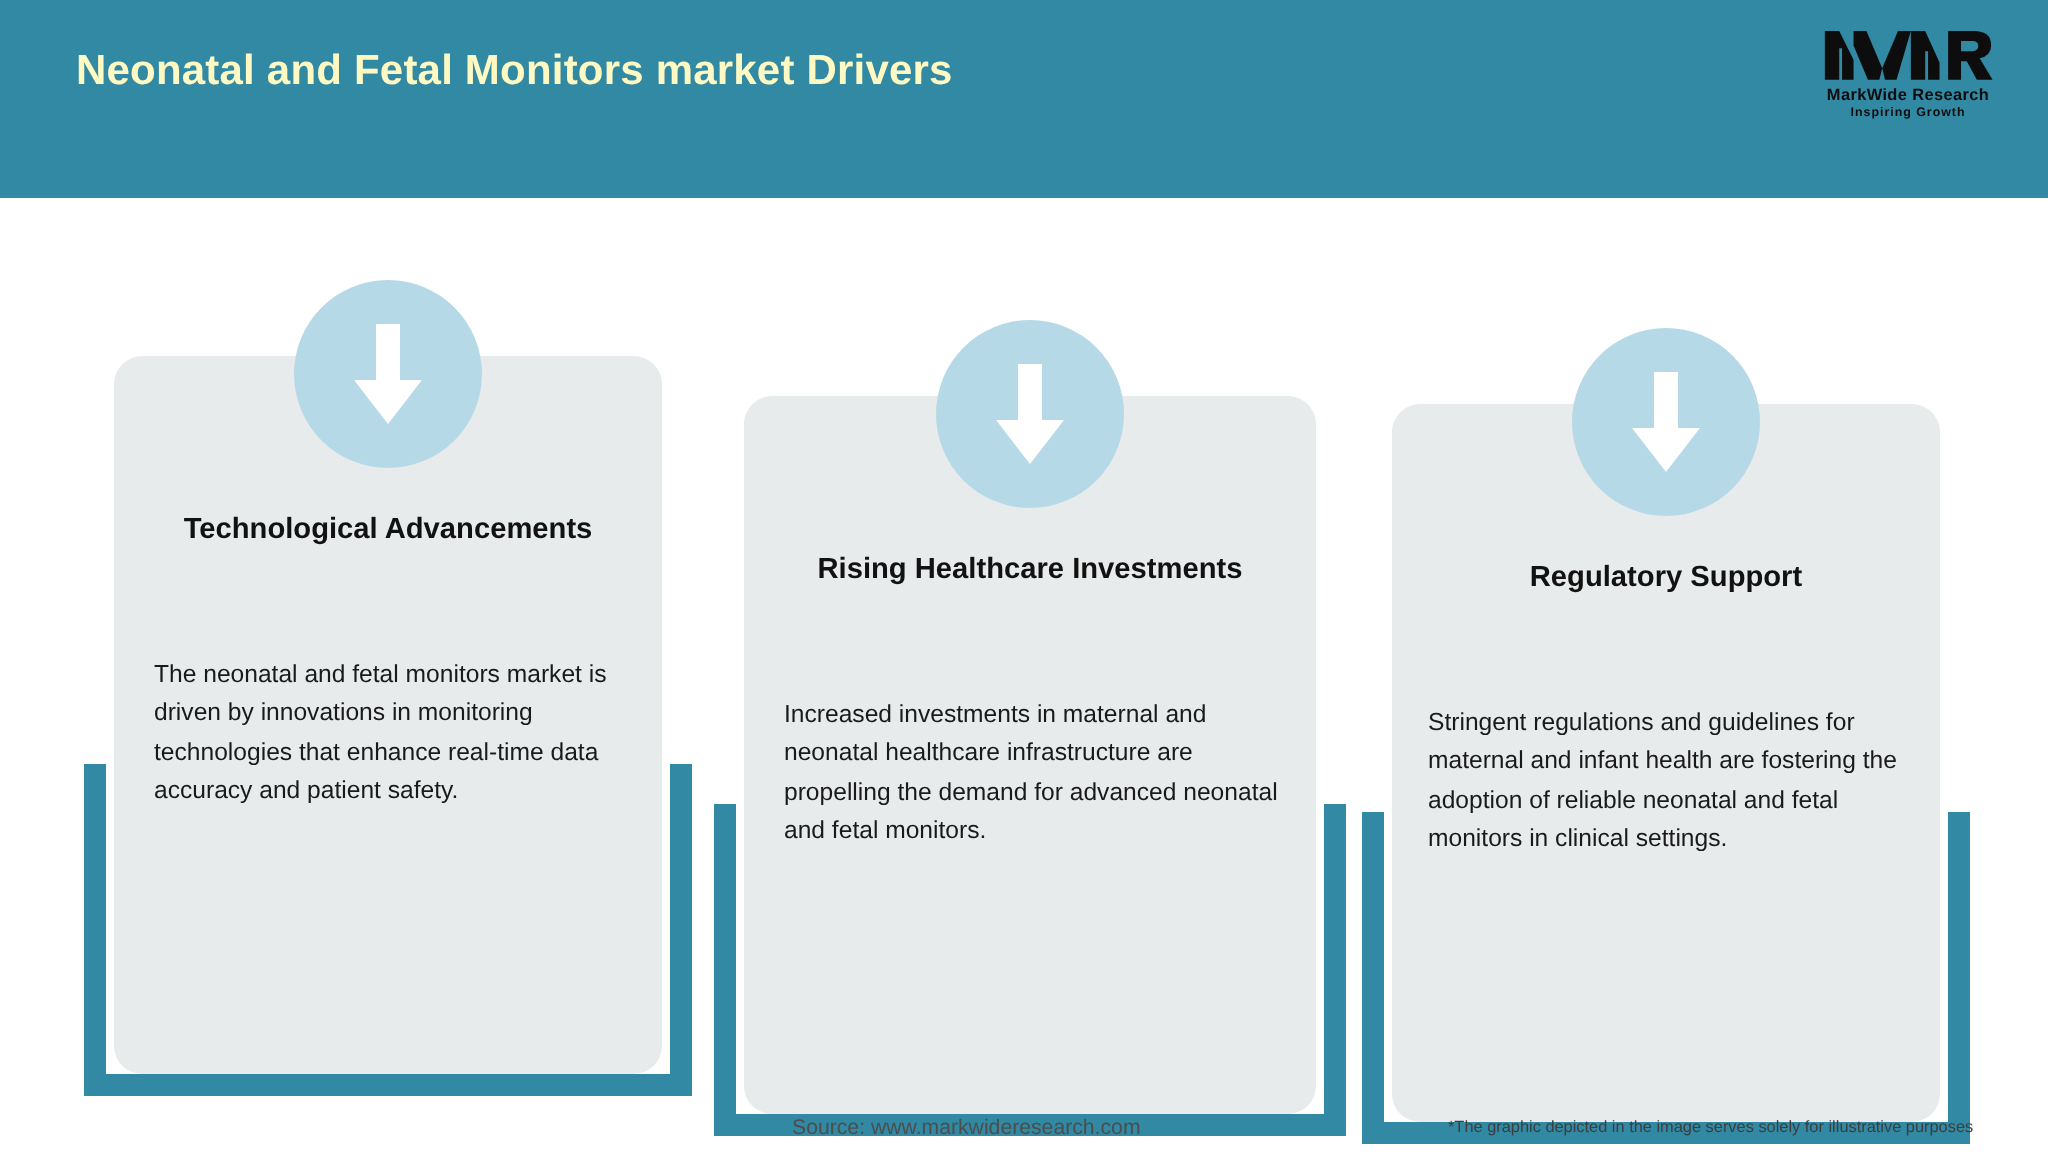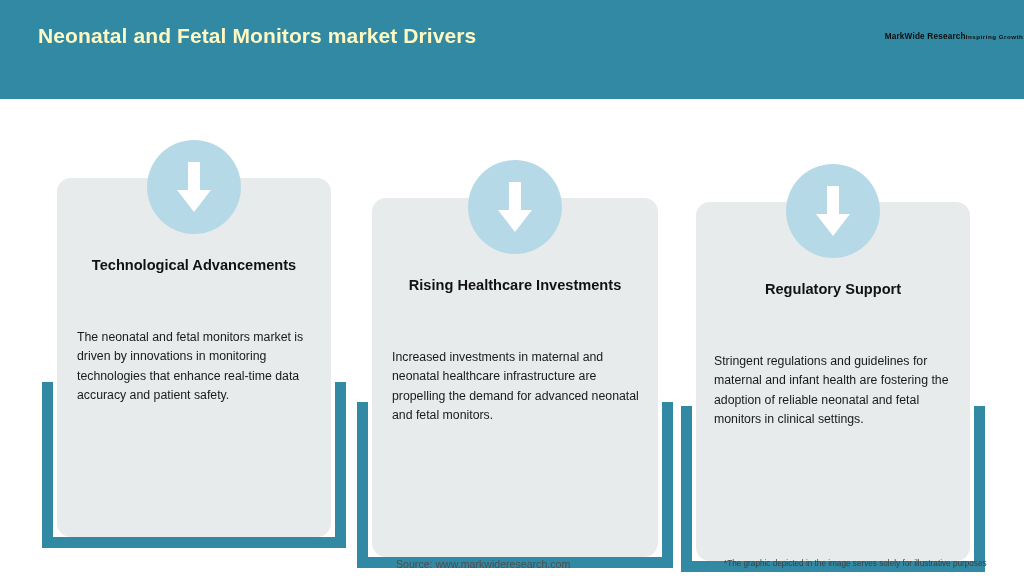--- a/index.html
+++ b/index.html
@@ -36,21 +36,21 @@
   }
 
   
   .logo {
     position: absolute;
     right: 16px;
     top: 8px;
     width: 108px;
     height: 56px;
     display: flex;
-    flex-direction: row;
+    flex-direction: column;
     align-items: center;
     justify-content: center;
   }
   .logo-mark {
     width: 86px;
     height: 30px;
     display: block;
   }
   .logo-name {
     font-size: 8.2px;

